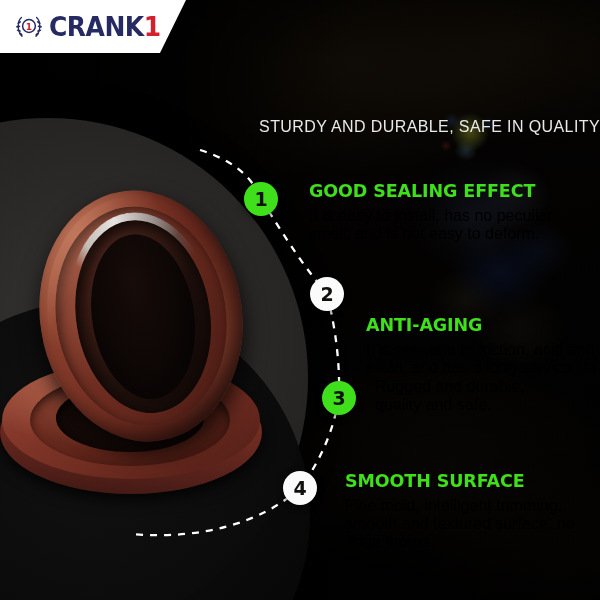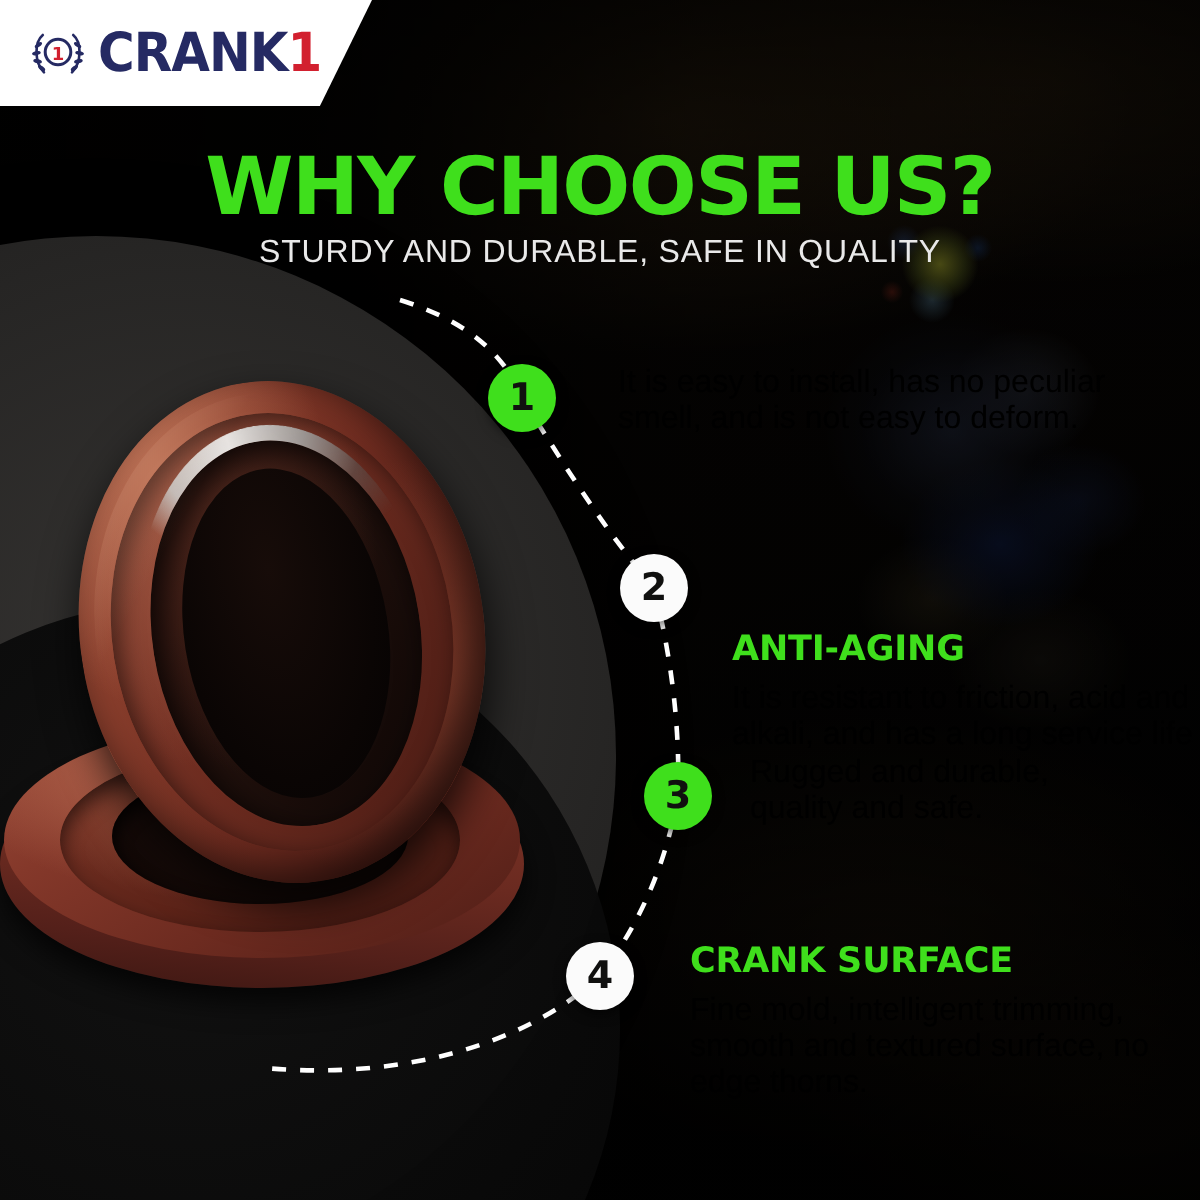--- a/index.html
+++ b/index.html
@@ -99,21 +99,21 @@
     font-weight:700;
     font-size:40px;
     letter-spacing:-0.8px;
     color:#3fdf1c;
     line-height:1;
     z-index:15;
     white-space:nowrap;
   }
   .subhead{
     position:absolute; left:0; right:0; top:119px;
-    text-align:center;
+    text-align:right;
     font-size:16px;
     letter-spacing:.4px;
     color:#e9e9e9;
     line-height:1;
     z-index:15;
     white-space:nowrap;
   }
 
   
   .product{
@@ -272,21 +272,20 @@
           <ellipse cx="24.8" cy="10.5" rx="2.1" ry="1.0" transform="rotate(36 24.8 10.5)"></ellipse>
           <ellipse cx="25.8" cy="14.6" rx="2.2" ry="1.0" transform="rotate(12 25.8 14.6)"></ellipse>
           <ellipse cx="25.2" cy="18.6" rx="2.2" ry="1.0" transform="rotate(-14 25.2 18.6)"></ellipse>
           <ellipse cx="23.2" cy="22.1" rx="2.1" ry="1.0" transform="rotate(-38 23.2 22.1)"></ellipse>
         </g>
       </svg>
     </span>
     <span class="logo-word"><span>CRANK</span><span class="one">1</span></span>
   </div>
 
-  <div class="headline">WHY CHOOSE US?</div>
   <div class="subhead">STURDY AND DURABLE, SAFE IN QUALITY</div>
 
   <div class="product">
     <div class="seal-flat">
       <div class="ring-outer"></div>
       <div class="ring-top"></div>
       <div class="ring-lip"></div>
       <div class="ring-bore"></div>
     </div>
     <div class="seal-up">
@@ -314,20 +313,21 @@
     <span>2</span>
   </div>
   <div class="badge green" style="left:322px;top:381px;">
     <span>3</span>
   </div>
   <div class="badge white" style="left:283px;top:471px;">
     <span>4</span>
   </div>
 
   <div class="feature" id="f1">
+    <p class="f-title">GOOD SEALING EFFECT</p>
     <p class="f-body">
       </p>
       <div>It is easy to install, has no peculiar</div>
       <div>smell, and is not easy to deform.</div>
     <p></p>
   </div>
 
   <div class="feature" id="f2">
     <p class="f-title">ANTI-AGING</p>
     <p class="f-body">
@@ -339,21 +339,21 @@
 
   <div class="feature" id="f3">
     <p class="f-body">
       </p>
       <div>Rugged and durable,</div>
       <div>quality and safe.</div>
     <p></p>
   </div>
 
   <div class="feature" id="f4">
-    <p class="f-title">CRANK SURFACE</p>
+    <p class="f-title">SMOOTH SURFACE</p>
     <p class="f-body">
       </p>
       <div>Fine mold, intelligent trimming,</div>
       <div>smooth and textured surface, no</div>
       <div>edge thorns.</div>
     <p></p>
   </div>
 
 </div>
 

